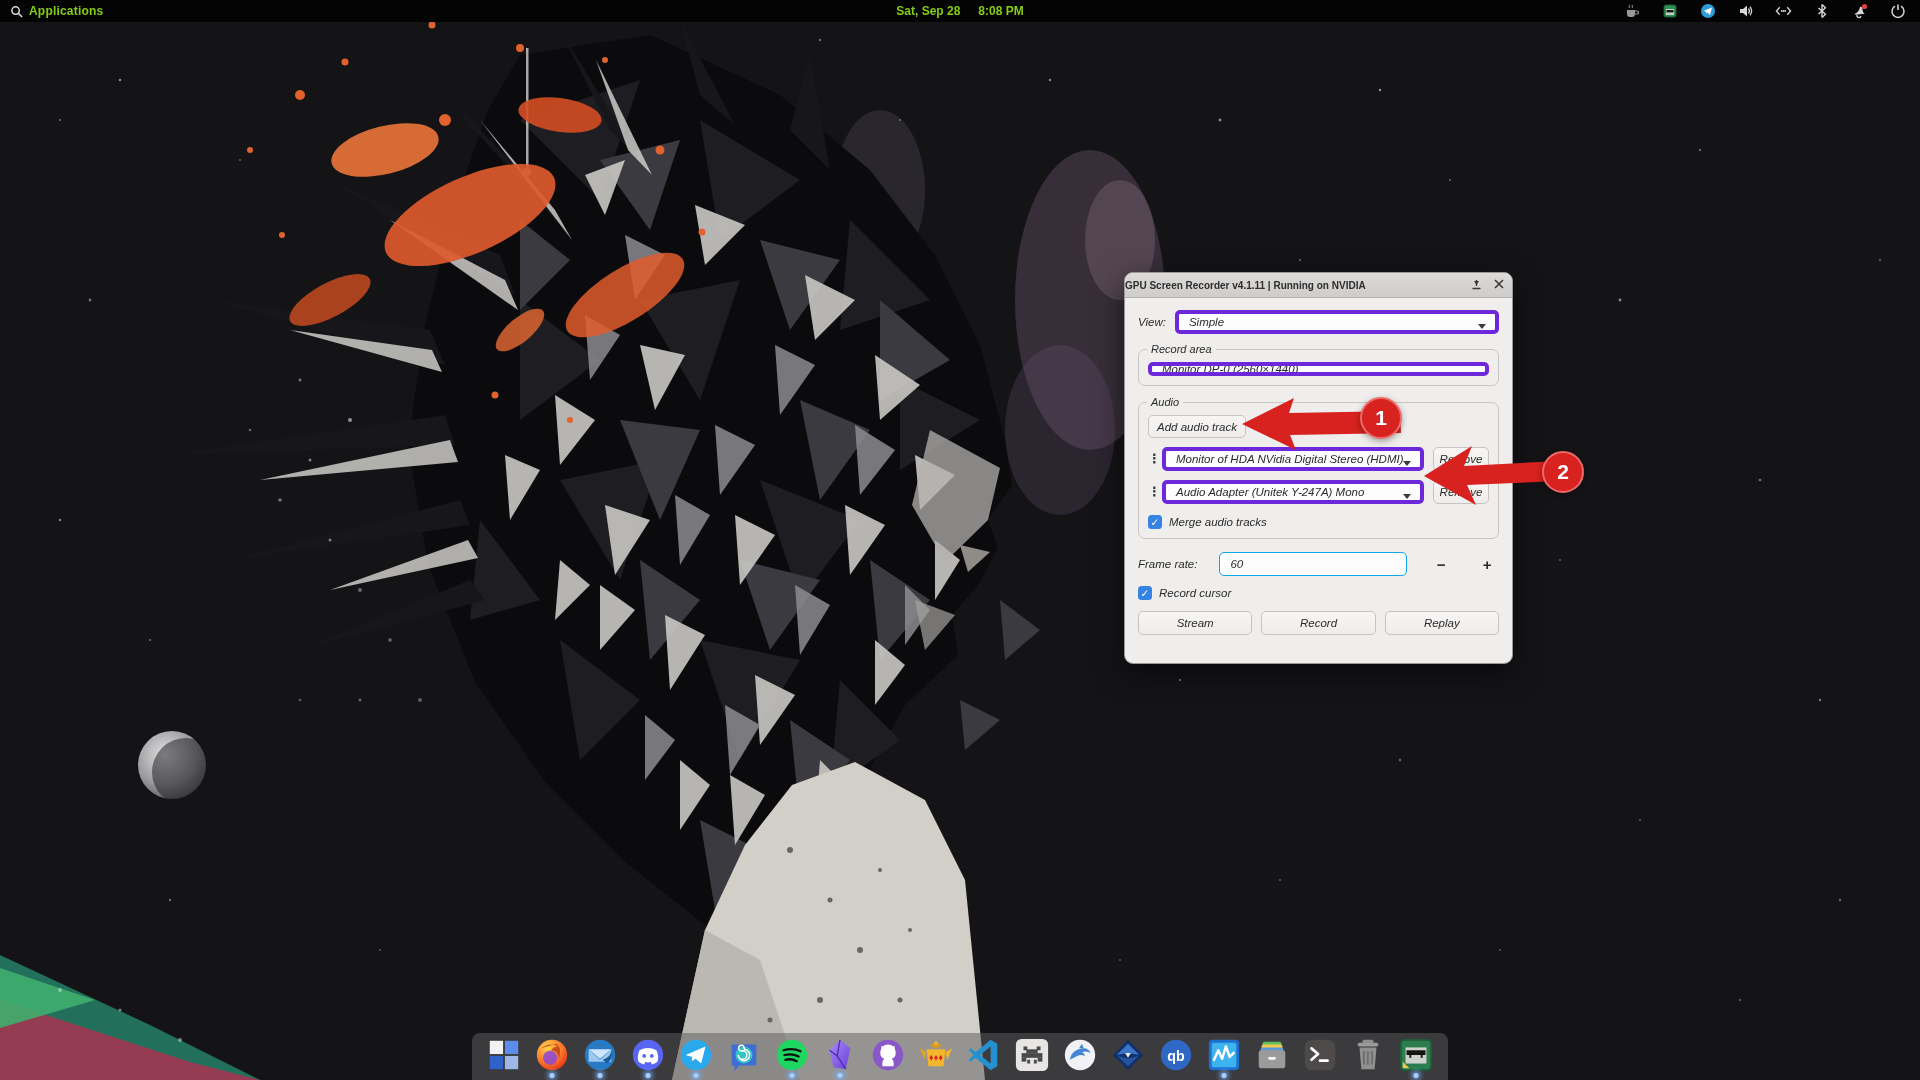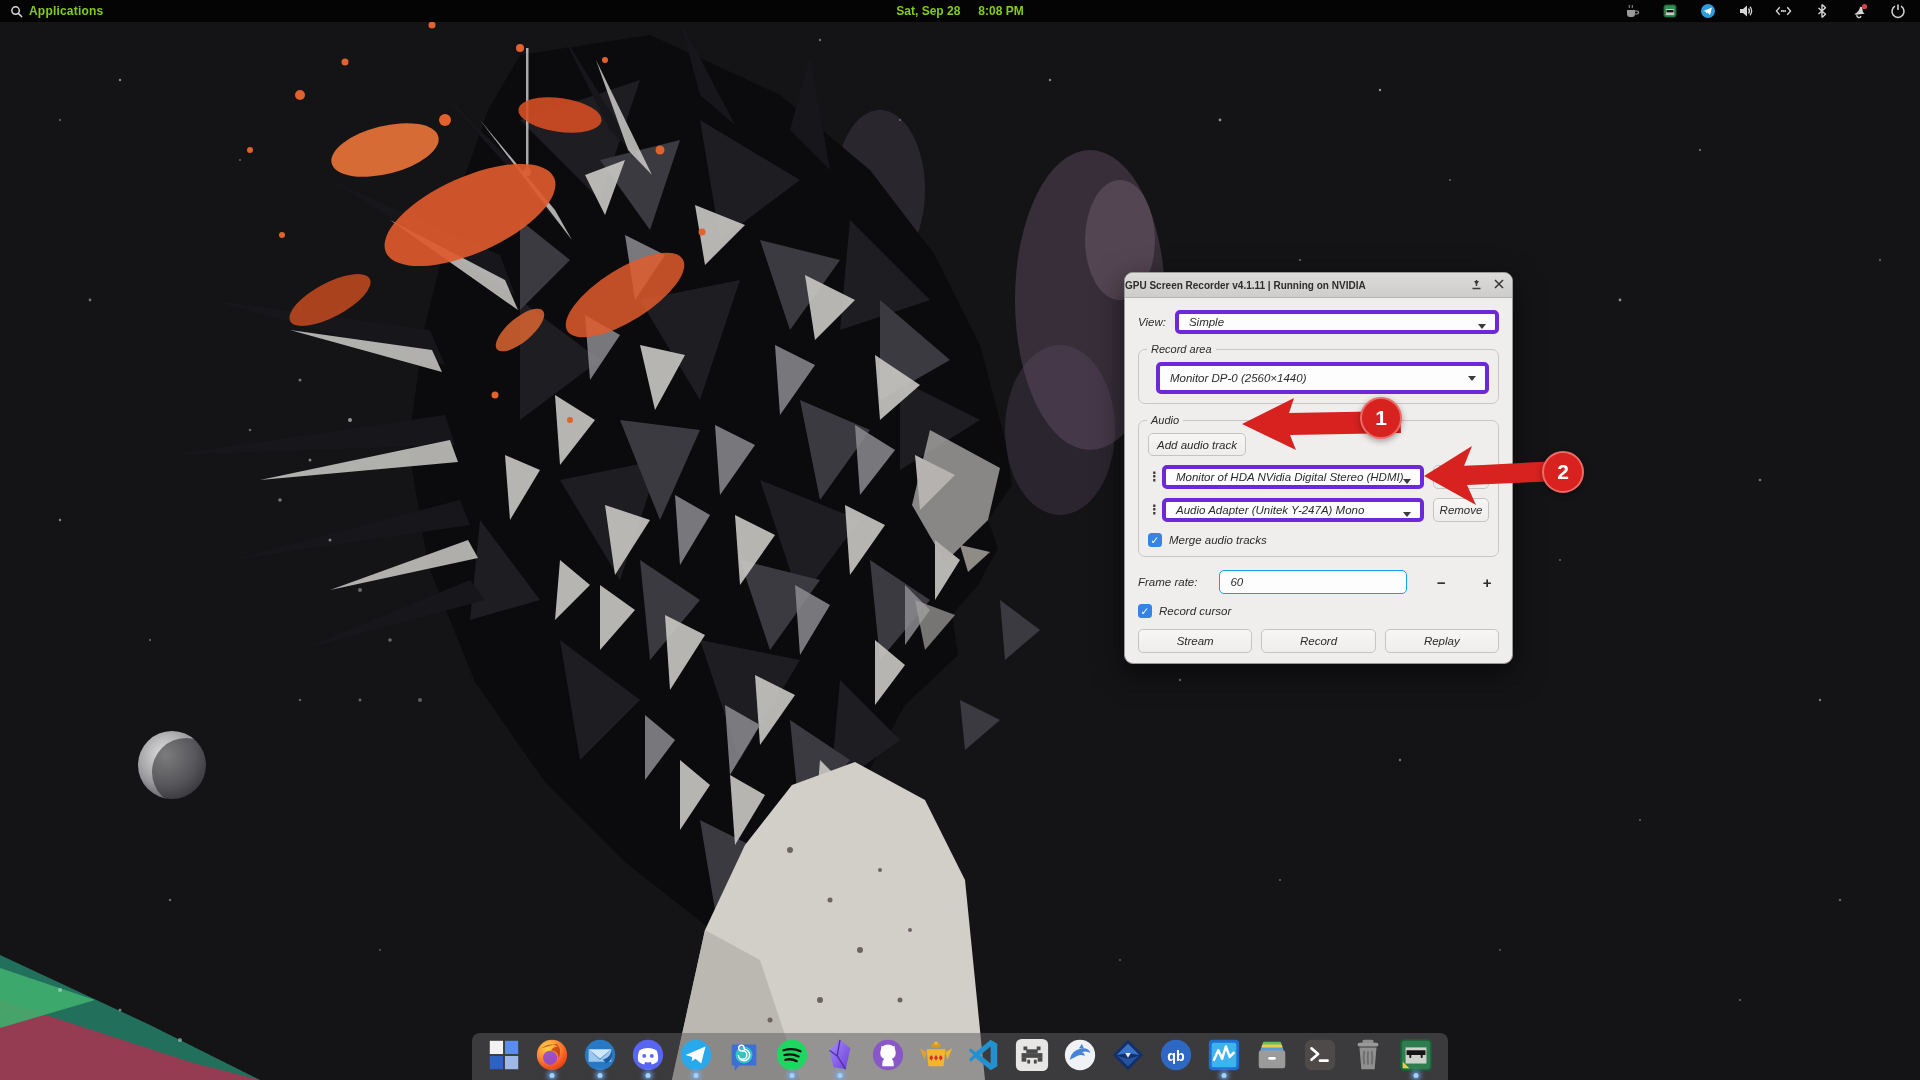--- a/index.html
+++ b/index.html
@@ -382,21 +382,21 @@
 
     <div class="row" style="margin-top:4px; gap:9px;">
       <span class="lbl">View:</span>
       <div class="select">
         <span>Simple</span>
       </div>
     </div>
 
     <div class="frame-box" style="margin-top:15px;">
       <span class="frame-label">Record area</span>
-      <div class="select" style="height:32px;margin-left:8px;">
+      <div class="select" style="height:14px;">
         <span>Monitor DP-0 (2560×1440)</span>
       </div>
     </div>
 
     <div class="frame-box" style="margin-top:16px;">
       <span class="frame-label">Audio</span>
       <div class="btn" style="width:98px; height:23px; font-size:11.5px;">Add audio track</div>
 
       <div class="track-row">
         <span class="drag-dots">⋮</span>

